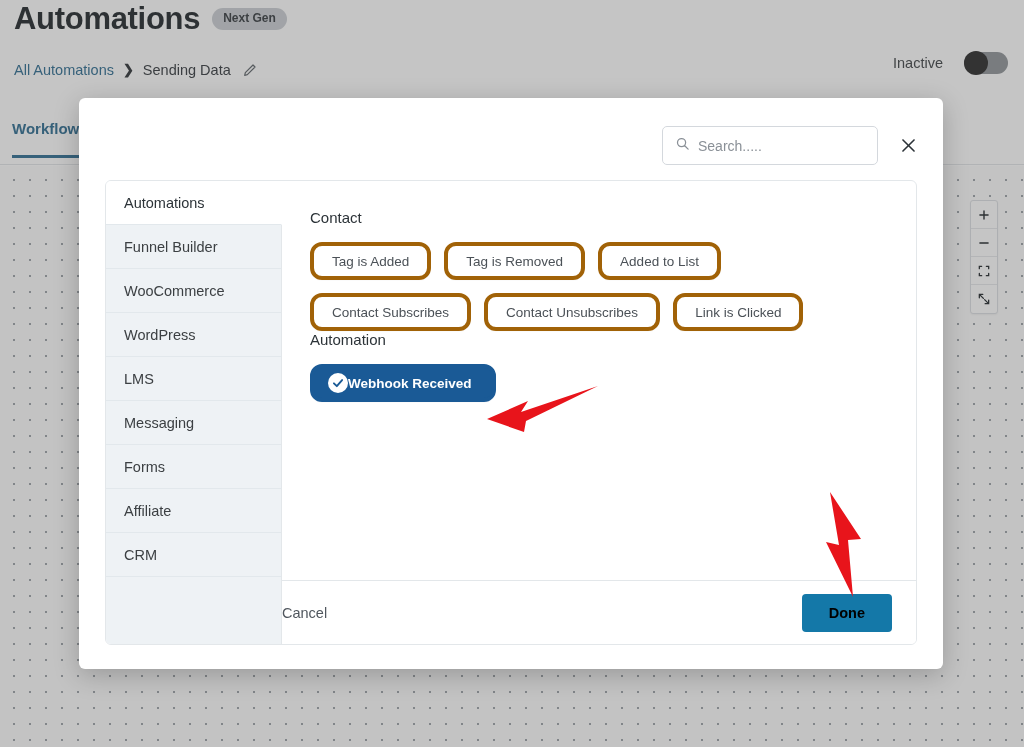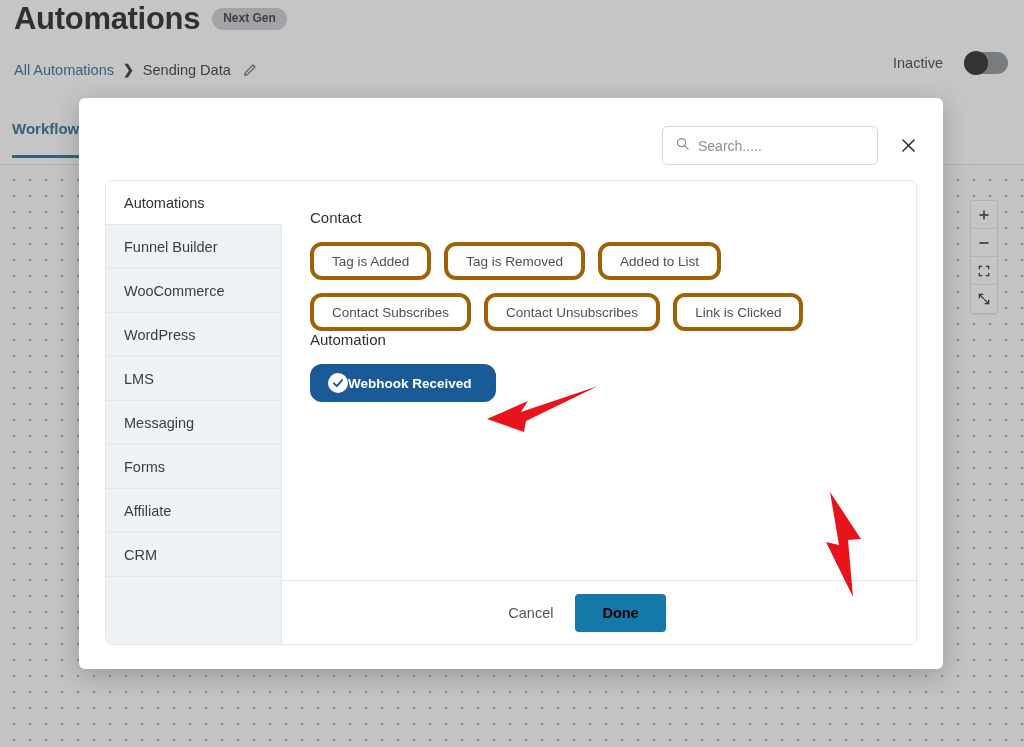--- a/index.html
+++ b/index.html
@@ -212,21 +212,21 @@
   .check-icon {
     width: 20px; height: 20px; border-radius: 50%;
     background: #ffffff;
     display: flex; align-items: center; justify-content: center;
     flex: 0 0 20px;
   }
 
   .modal-footer {
     height: 64px;
     border-top: 1px solid #e3e7ea;
-    display: flex; align-items: center; justify-content: center;
+    display: flex; align-items: center; justify-content: space-between;
     gap: 22px;
     padding-right: 24px;
     background: #fff;
   }
   .btn-cancel {
     font-size: 14.5px; color: #50575e; cursor: pointer;
     background: none; border: none;
     font-family: "Liberation Sans", sans-serif;
   }
   .btn-done {

